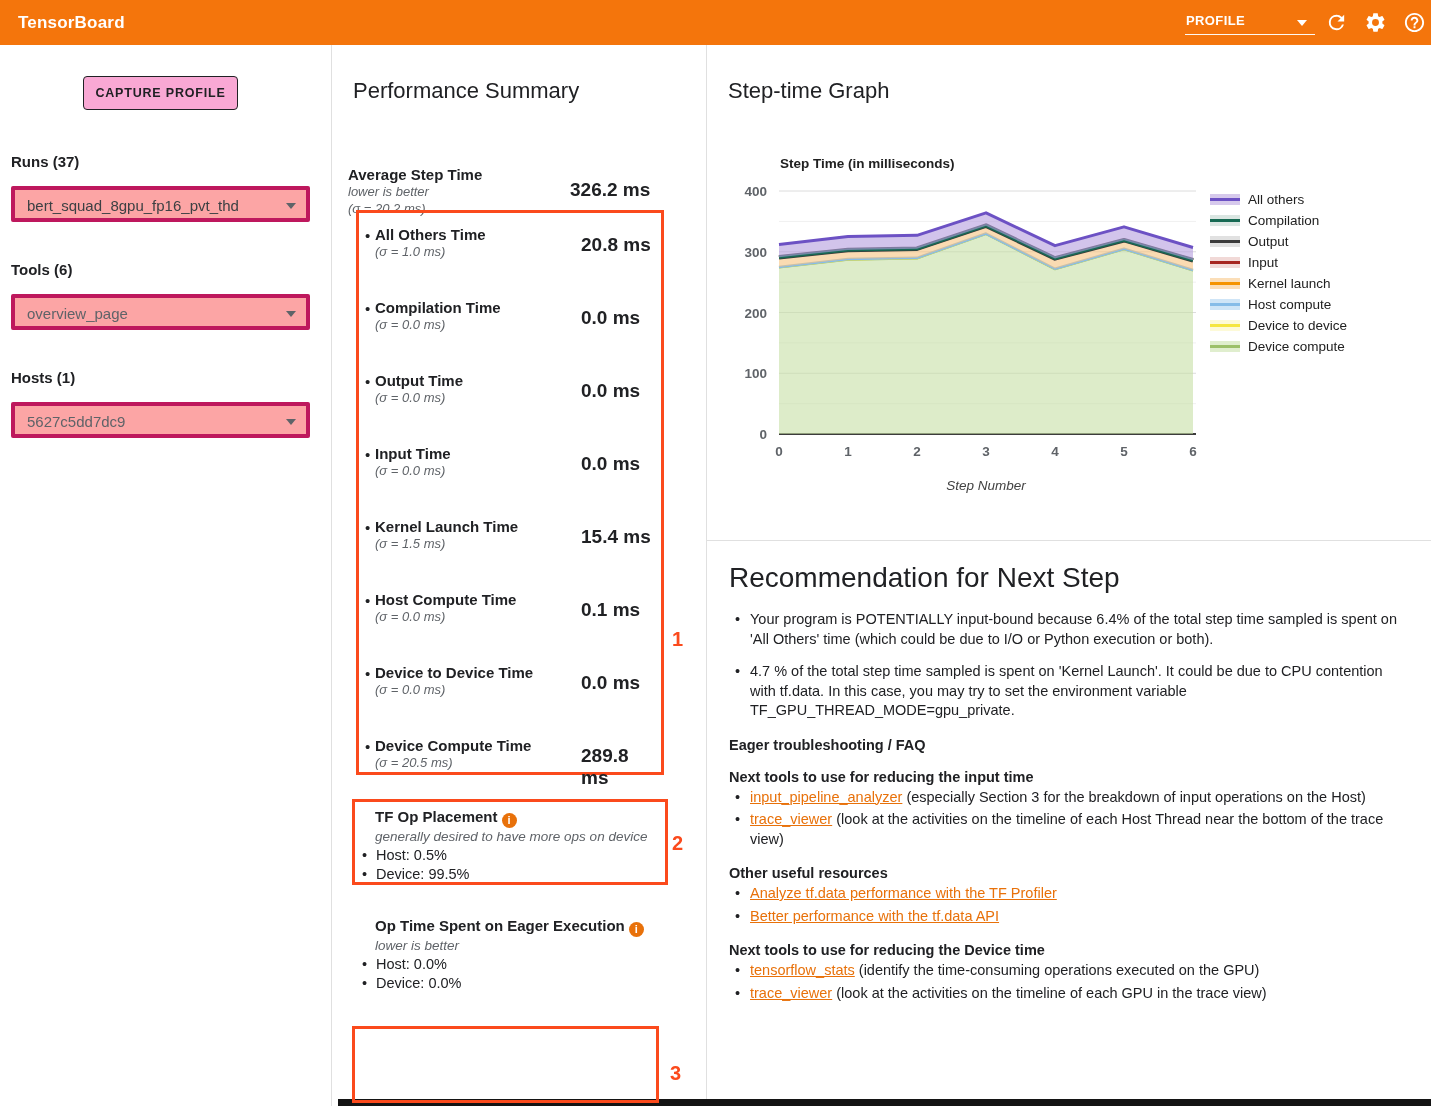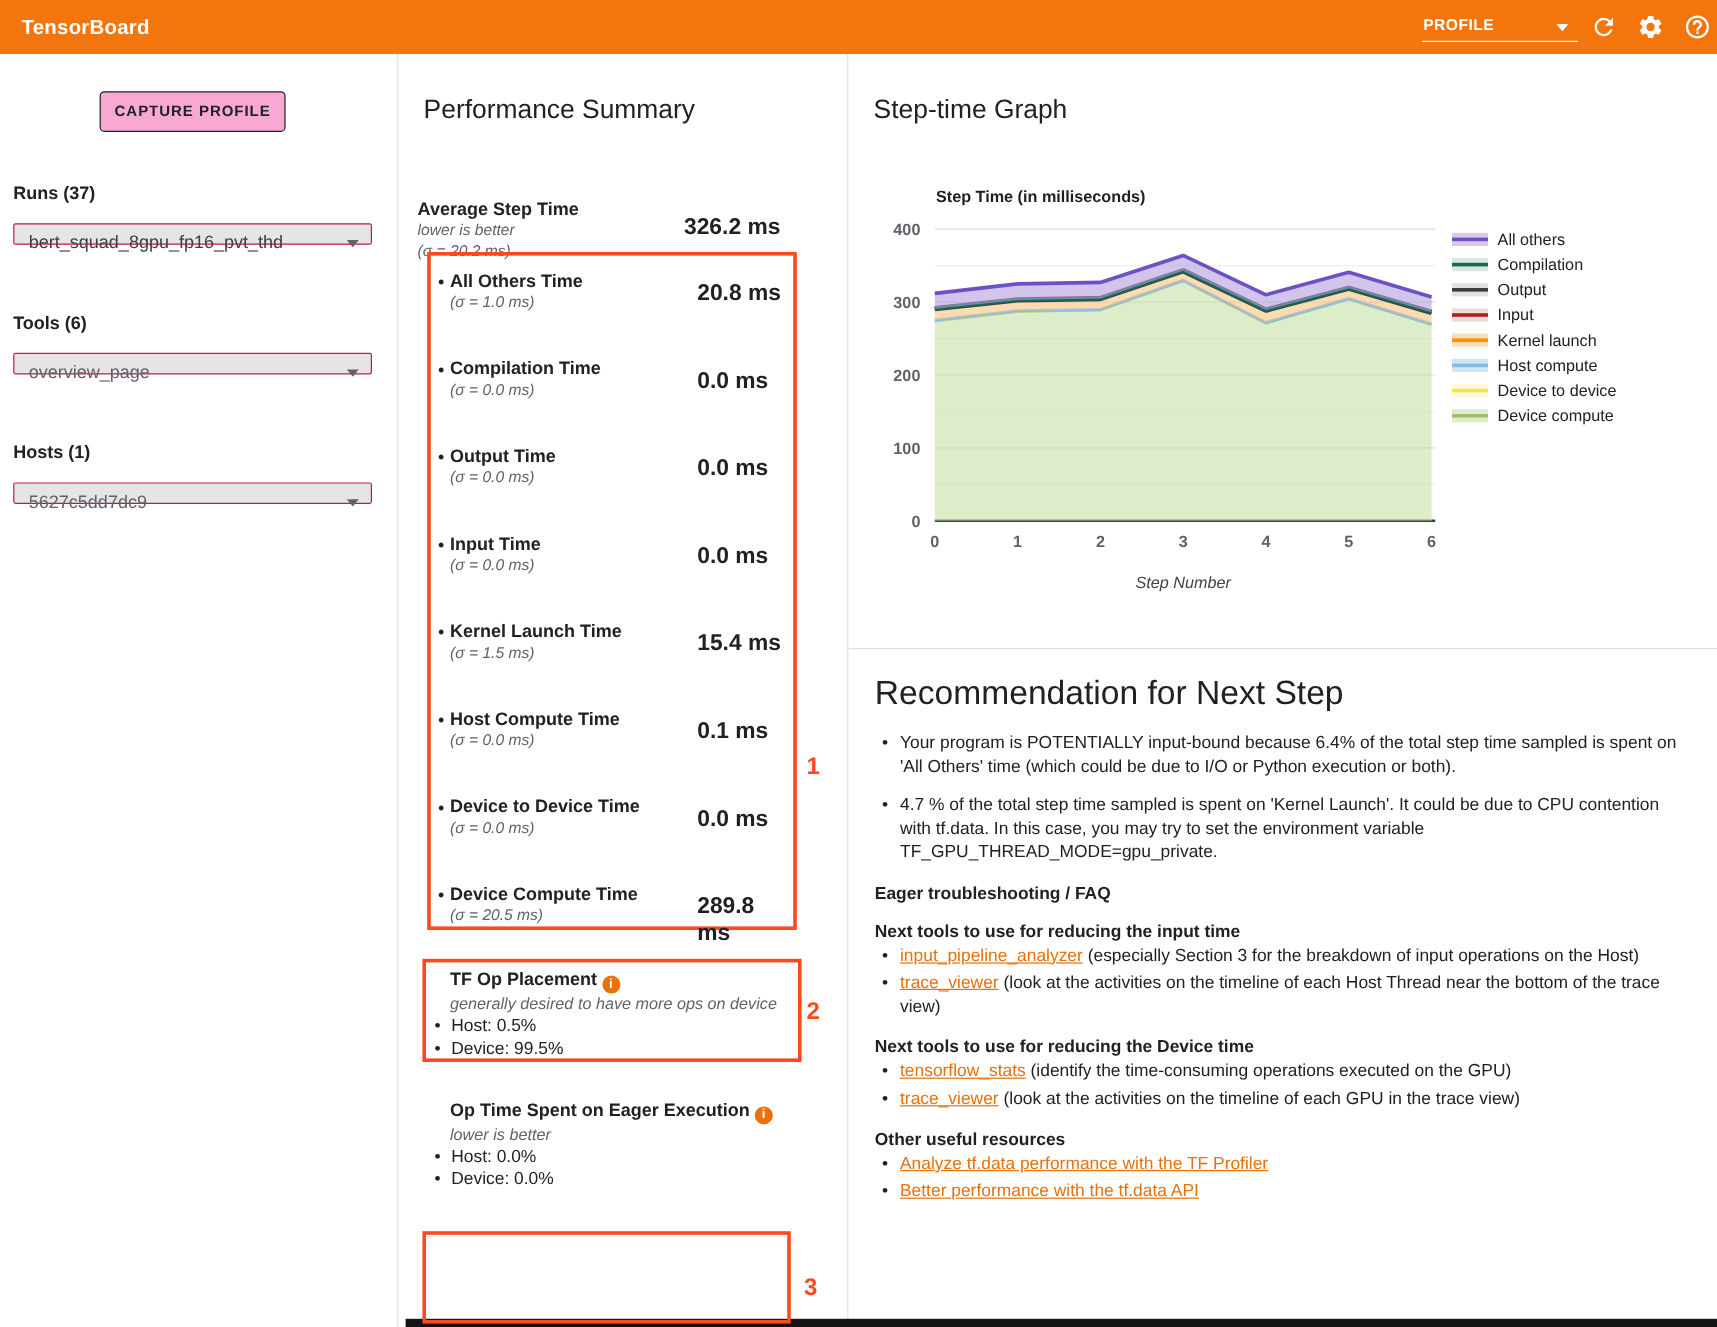--- a/index.html
+++ b/index.html
@@ -25,22 +25,22 @@
   .vdiv { position:absolute; top:45px; bottom:0; width:1px; background:#e0e0e0; }
   .hdiv-right { position:absolute; left:707px; top:540px; width:724px; height:1px; background:#e0e0e0; }
   .bottom-bar { position:absolute; left:338px; top:1099px; width:1093px; height:7px; background:#141414; }
 
   
   .capture-btn { position:absolute; left:83px; top:76px; width:155px; height:34px;
                  background:#f9a8d4; border:1px solid #202124; border-radius:4px;
                  font-size:12.5px; font-weight:600; letter-spacing:.8px; color:#202124;
                  text-align:center; line-height:32px; cursor:pointer; }
   .side-label { position:absolute; left:11px; font-size:15px; font-weight:600; color:#202124; }
-  .side-select { position:absolute; left:11px; width:299px; height:18px; background:#e5e5e5;
-                 border:1px solid #be185d; border-radius:2px; cursor:pointer; }
+  .side-select { position:absolute; left:11px; width:299px; height:36px; background:#fca5a5;
+                 border:4px solid #be185d; border-radius:2px; cursor:pointer; }
   .side-select .val { position:absolute; left:12px; top:7px; font-size:15px; color:#3c4043;
                       white-space:nowrap; }
   .side-select .val.gray { color:#5f6368; }
   .side-caret { position:absolute; right:10px; top:13px; width:0; height:0;
                 border-left:5px solid transparent; border-right:5px solid transparent;
                 border-top:6px solid #5f6368; }
 
   
   .h1 { font-size:22px; font-weight:500; color:#202124; }
   .perf-title { position:absolute; left:353px; top:78px; }
@@ -356,29 +356,29 @@
 
     <div class="section">
       <div class="sec-head">Next tools to use for reducing the input time</div>
       <ul>
         <li><a class="orange-link">input_pipeline_analyzer</a><span> (especially Section 3 for the breakdown of input operations on the Host)</span></li>
         <li><a class="orange-link">trace_viewer</a><span> (look at the activities on the timeline of each Host Thread near the bottom of the trace view)</span></li>
       </ul>
     </div>
 
     <div class="section">
+      <div class="sec-head">Other useful resources</div>
+      <ul>
+        <li><a class="orange-link">Analyze tf.data performance with the TF Profiler</a></li>
+        <li><a class="orange-link">Better performance with the tf.data API</a></li>
+      </ul>
+    </div>
+
+    <div class="section">
       <div class="sec-head">Next tools to use for reducing the Device time</div>
       <ul>
         <li><a class="orange-link">tensorflow_stats</a><span> (identify the time-consuming operations executed on the GPU)</span></li>
         <li><a class="orange-link">trace_viewer</a><span> (look at the activities on the timeline of each GPU in the trace view)</span></li>
       </ul>
     </div>
-
-    <div class="section">
-      <div class="sec-head">Other useful resources</div>
-      <ul>
-        <li><a class="orange-link">Analyze tf.data performance with the TF Profiler</a></li>
-        <li><a class="orange-link">Better performance with the tf.data API</a></li>
-      </ul>
-    </div>
   </div>
 
 </div>
 
 </body></html>

